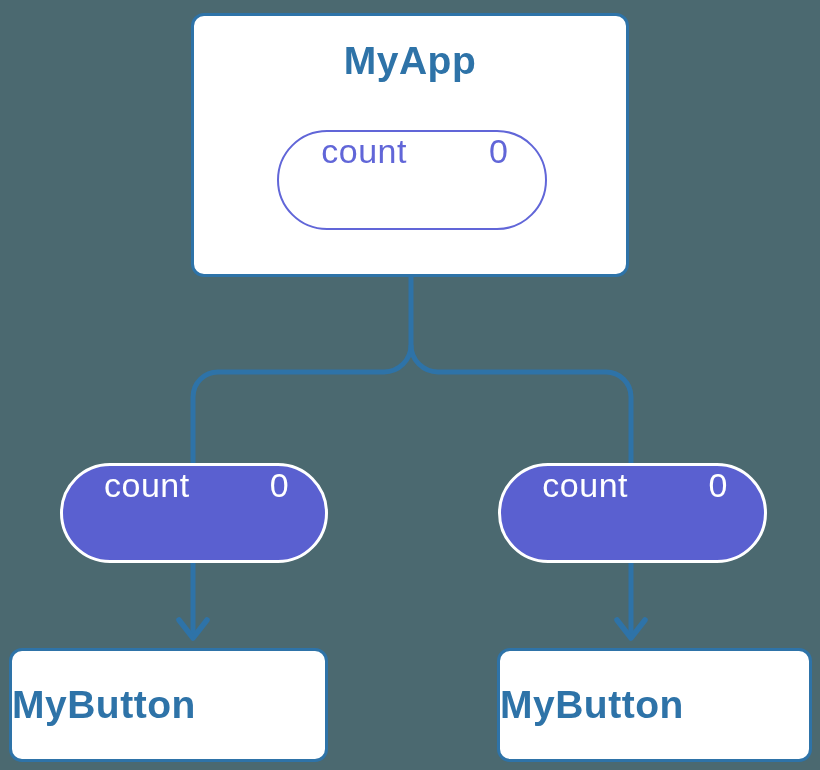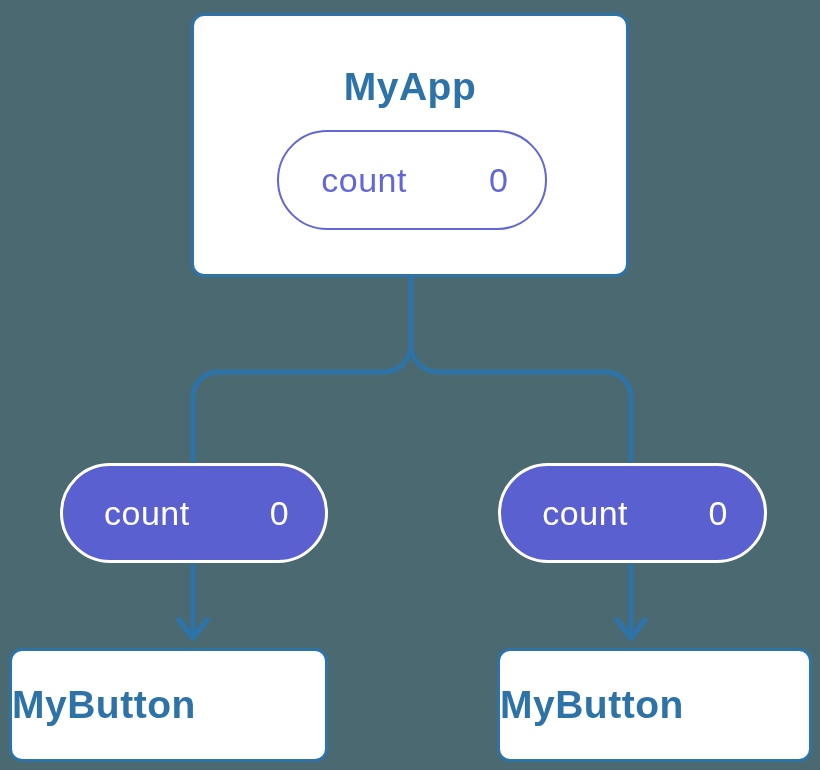--- a/index.html
+++ b/index.html
@@ -41,41 +41,41 @@
   .node-card {
     position: absolute;
     background: var(--white);
     border: 3px solid var(--blue);
     border-radius: 13px;
   }
   .root-card {
     left: 191px; top: 13px;
     width: 438px; height: 264px;
     text-align: center;
-    padding-top: 48px;
+    padding-top: 22px;
   }
   .node-title {
     font-size: 39px;
     line-height: 46px;
     font-weight: bold;
     color: var(--blue);
     letter-spacing: 0.5px;
   }
   .child-card {
     display: flex;
     align-items: center;
   }
   .child-left  { left: 9px;   top: 648px; width: 319px; height: 114px; }
   .child-right { left: 497px; top: 648px; width: 315px; height: 114px; }
   .pill {
     position: absolute;
     height: 100px;
     border-radius: 50px;
     display: flex;
-    align-items: center;
+    align-items: flex-start;
     overflow: hidden;
   }
   .pill-outline {
     left: 277px; top: 130px;
     width: 270px;
     background: var(--white);
     border: 2.5px solid var(--purple-outline);
     color: var(--purple-outline);
   }
   .pill-outline .pill-divider { background: var(--purple-outline); }

